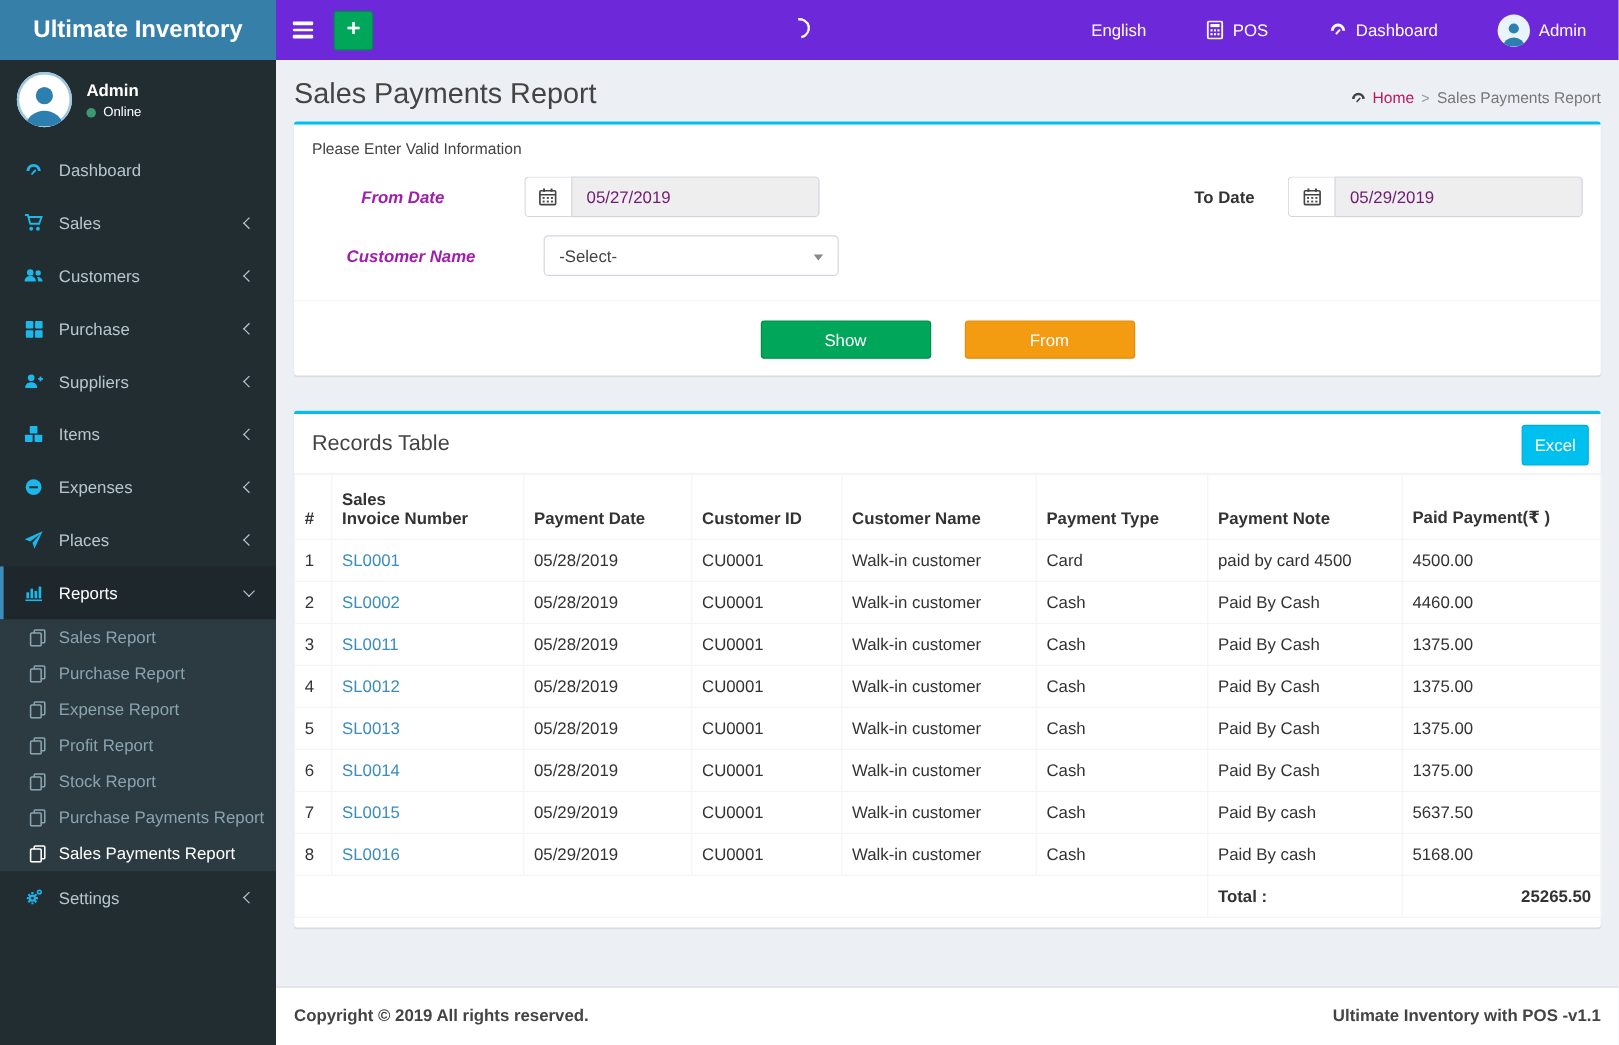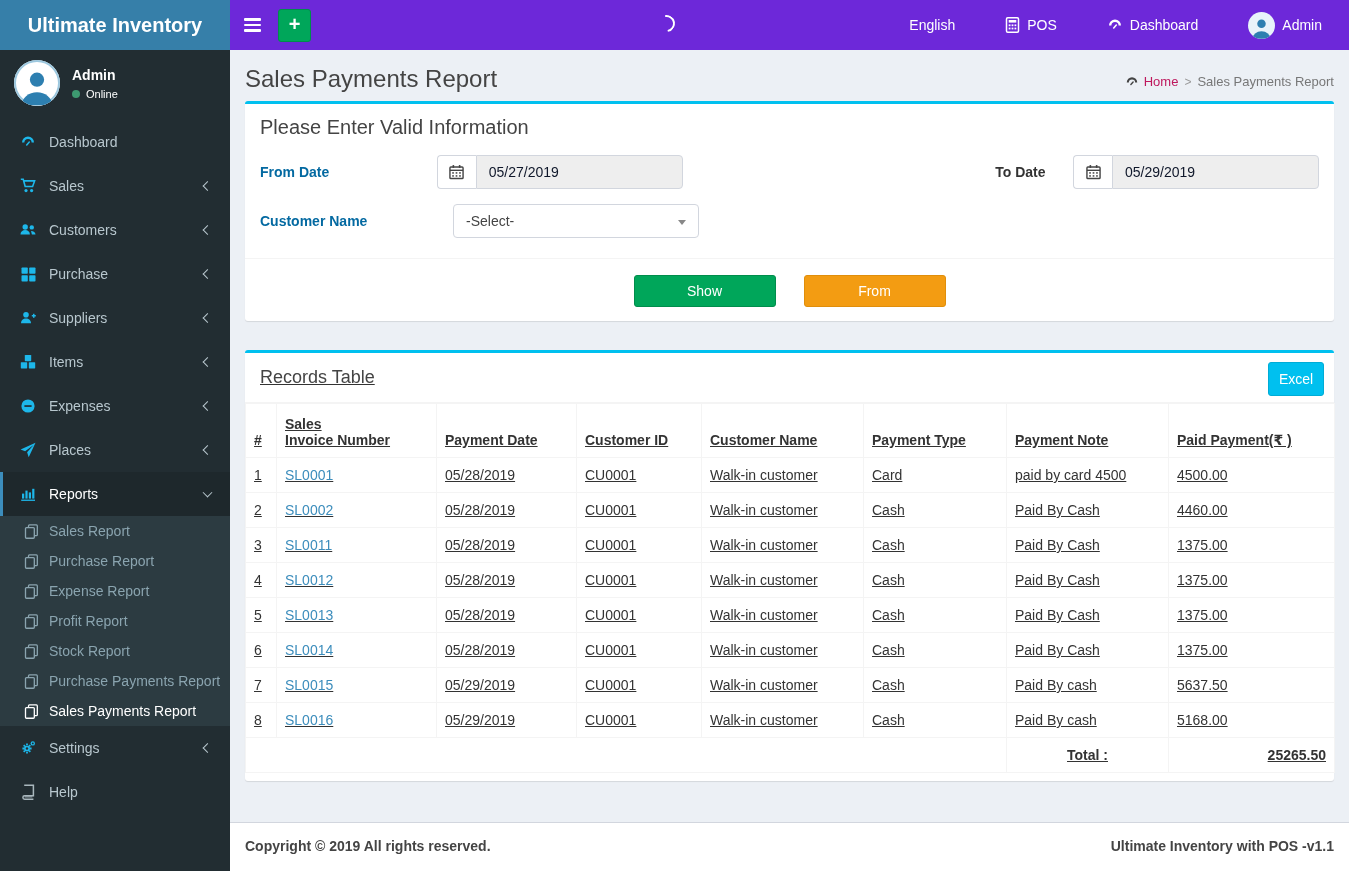--- a/index.html
+++ b/index.html
@@ -43,49 +43,49 @@
 
   
   .content-wrapper { position:absolute; top:50px; left:230px; right:0; bottom:49px; background:#ecf0f5; overflow:hidden; padding:0 15px; }
   .content-header { position:relative; padding:15px 0 4px 0; }
   .page-title { font-size:24px; font-weight:normal; color:#444; }
   .breadcrumb { position:absolute; right:0; top:24px; font-size:13px; color:#777; display:flex; align-items:center; gap:6px; }
   .breadcrumb .bc-home { color:#be185d; display:flex; align-items:center; gap:5px; cursor:pointer; }
   .breadcrumb .sep { color:#999; font-size:12px; }
 
   .box { background:#fff; border-top:3px solid #00c0ef; border-radius:3px; box-shadow:0 1px 1px rgba(0,0,0,0.1); margin-top:4px; }
-  .box-header { padding:12px 15px 0 15px; font-size:20px; color:#444; }
+  .box-header { padding:12px 15px 0 15px; font-size:13px; color:#444; }
   .filter-body { padding:16px 15px 20px 15px; }
   .form-row { display:flex; align-items:center; margin-bottom:15px; }
   .form-row:last-child { margin-bottom:0; }
-  .flabel { width:165px; text-align:left; font-weight:bold; color:#0369a1; padding-right:0; }
+  .flabel { width:165px; text-align:center; font-weight:bold; color:#a21caf; padding-right:0;font-style:italic; }
   .gap1 { width:28px; } .gap2 { width:213px; } .flabel2 { width:183px; text-align:right; font-weight:bold; color:#333; } .gap3 { width:30px; }
   .input-group { display:flex; width:246px; }
   .ig-addon { width:44px; height:34px; background:#fff; border:1px solid #d2d6de; border-right:none; border-radius:4px 0 0 4px; display:flex; align-items:center; justify-content:center; color:#444; }
-  .ig-input { flex:1; height:34px; background:#eee; border:1px solid #d2d6de; border-radius:0 4px 4px 0; padding:0 12px; font-size:14px; color:#0f172a; font-family:inherit; }
+  .ig-input { flex:1; height:34px; background:#eee; border:1px solid #d2d6de; border-radius:0 4px 4px 0; padding:0 12px; font-size:14px; color:#701a75; font-family:inherit; }
   .select { position:relative; width:246px; height:34px; background:#fff; border:1px solid #d2d6de; border-radius:4px; display:flex; align-items:center; padding:0 12px; color:#444; cursor:pointer; }
   .select .caret { position:absolute; right:12px; top:15px; width:0; height:0; border-left:4.5px solid transparent; border-right:4.5px solid transparent; border-top:5px solid #888; }
   .box-footer { border-top:1px solid #f4f4f4; padding:16px 15px 14px 15px; display:flex; justify-content:center; gap:28px; }
   .btn { height:32px; width:142px; border:1px solid transparent; border-radius:3px; color:#fff; font-size:14px; font-family:inherit; cursor:pointer; }
   .btn-show { background:#00a65a; border-color:#008d4c; }
   .btn-close { background:#f39c12; border-color:#e08e0b; }
 
-  .records-box { margin-top:29px;text-decoration:underline; }
+  .records-box { margin-top:29px; }
   .records-header { position:relative; padding:14px 15px; font-size:18px; color:#444; border-bottom:1px solid #f4f4f4; }
   .btn-excel { position:absolute; right:10px; top:9px; width:56px; height:34px; background:#00c0ef; border:1px solid #00acd6; border-radius:3px; color:#fff; font-size:14px; font-family:inherit; cursor:pointer;margin-left:10px; }
   .records-body { padding:0 0 8px 0; }
   table { width:100%; border-collapse:collapse; table-layout:fixed; }
   th, td { border:1px solid #f4f4f4; padding:9px 8px; text-align:left; font-size:14px; color:#333; overflow:hidden; }
   th { font-weight:bold; vertical-align:bottom; padding-top:12px; }
   .c-num { width:31px; } .c-invoice { width:160px; } .c-date { width:140px; } .c-custid { width:125px; }
   .c-custname { width:162px; } .c-type { width:143px; } .c-note { width:162px; } .c-paid { width:166px; }
   td.c-paid { text-align:left; }
   .th-wrap { white-space:pre-line; }
   a.inv-link { color:#3c8dbc; text-decoration:none; cursor:pointer; }
-  .total-label { text-align:center; font-weight:bold; }
+  .total-label { text-align:left; font-weight:bold; }
   .total-value { text-align:right; font-weight:bold; }
 
   
   .main-footer { position:absolute; left:230px; right:0; bottom:0; height:49px; background:#fff; border-top:1px solid #d2d6de; padding:15px; font-weight:bold; color:#444; }
   .main-footer .right { float:right; }
 </style>
 </head>
 <body>
 
 <div class="app">
@@ -347,29 +347,20 @@
               </g>
               <circle cx="7" cy="8.5" r="3" fill="currentColor"></circle>
               <circle cx="7" cy="8.5" r="1.2" fill="#222d32"></circle>
               <circle cx="12.8" cy="3.4" r="2.2" fill="currentColor"></circle>
               <circle cx="12.8" cy="3.4" r="0.9" fill="#222d32"></circle>
             </svg>
           </span>
         <span>Settings</span>
         <span class="chev left"></span>
       </li>
-      <li class="menu-item">
-        <span class="mi mi-help">
-            <svg width="16" height="16" viewBox="0 0 16 16">
-              <path d="M4.2 1.2h9.2v10.6H4.6a1.7 1.7 0 0 0 0 3.4h8.8" fill="none" stroke="currentColor" stroke-width="1.5"></path>
-              <line x1="4.6" y1="12.9" x2="12.4" y2="12.9" stroke="currentColor" stroke-width="1"></line>
-            </svg>
-          </span>
-        <span>Help</span>
-      </li>
     </ul>
   </aside>
 
   <main class="content-wrapper">
     <div class="content-header">
       <h1 class="page-title">Sales Payments Report</h1>
       <div class="breadcrumb">
         <a class="bc-home">
           <span>
               <svg width="14" height="14" viewBox="0 0 16 16" style="display:block">

